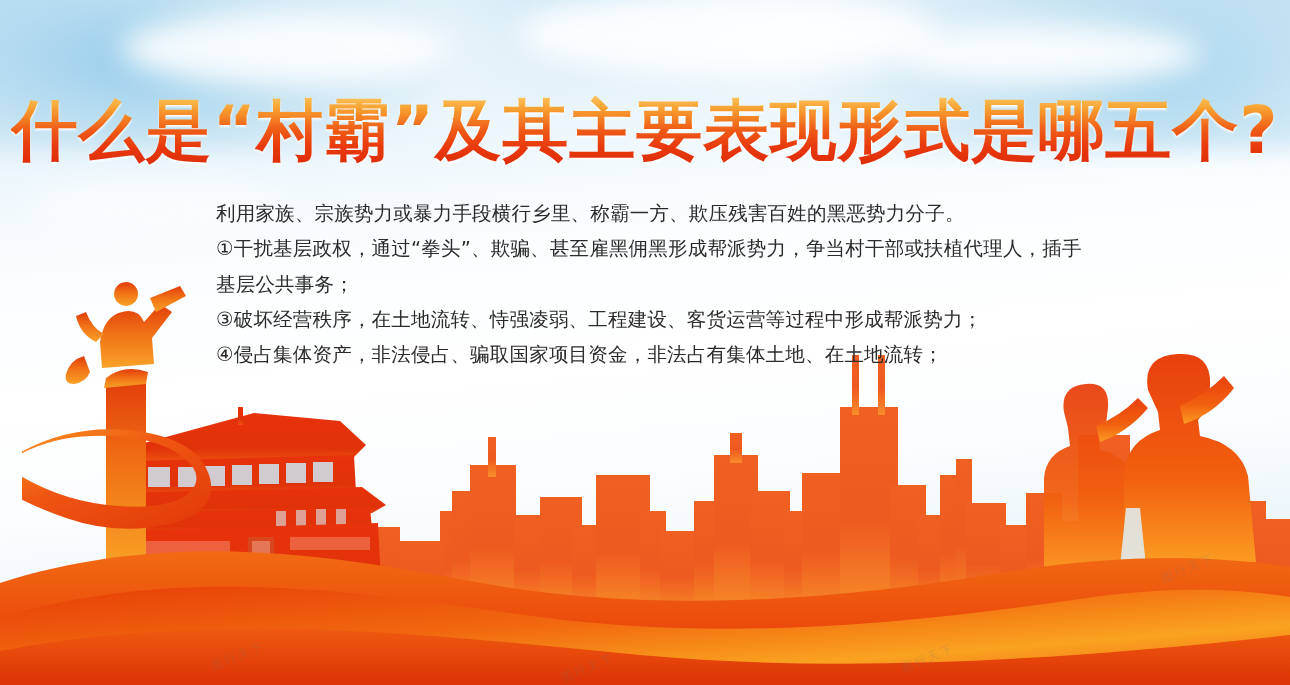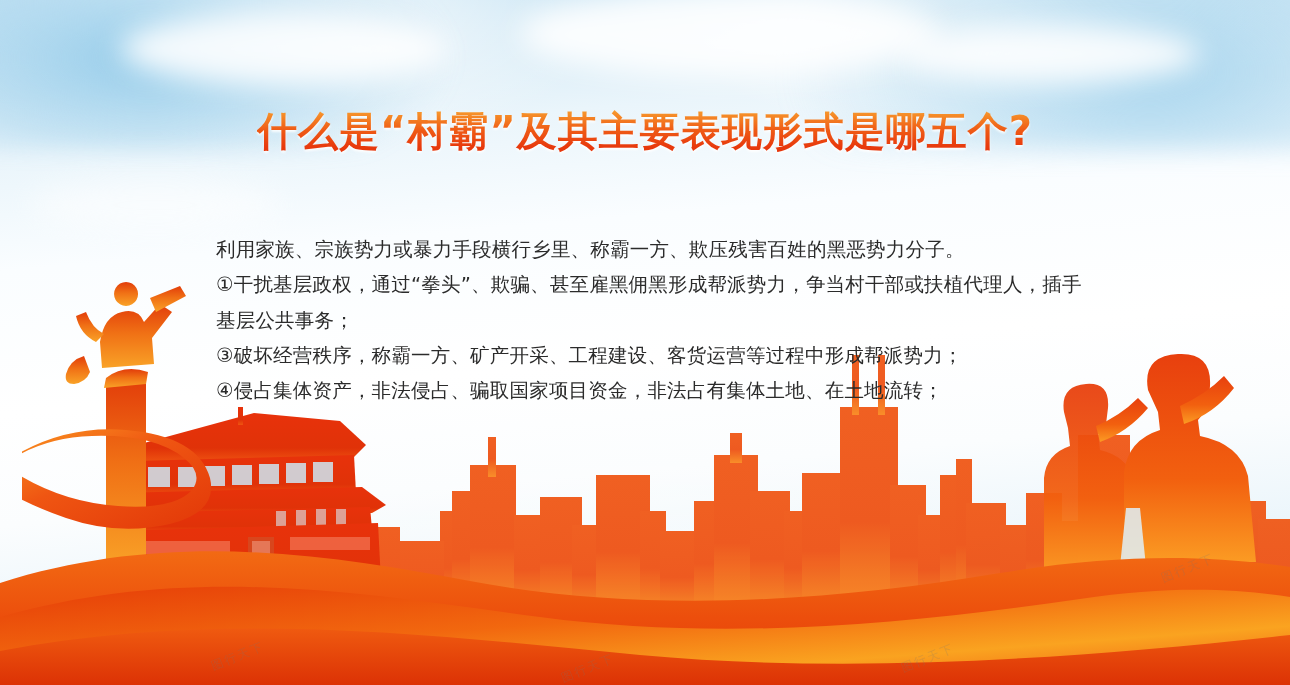--- a/index.html
+++ b/index.html
@@ -43,41 +43,40 @@
 
   
   .title-wrap{
     position:absolute;left:0;top:96px;width:1290px;text-align:center;
     z-index:40;
   }
   .title{
     display:inline-block;
     font-family:"DejaVu Sans","Liberation Sans",sans-serif;
     font-weight:bold;
-    font-size:40px;
+    font-size:66px;
     line-height:70px;
     letter-spacing:1px;
     background:linear-gradient(180deg,#fbc55a 0%, #f79c2e 20%, #ef5c16 48%, #e83a0d 72%, #dd2b08 100%);
     -webkit-background-clip:text;background-clip:text;
     color:#e8400e;
     -webkit-text-fill-color:transparent;
     filter:drop-shadow(0 2px 1px rgba(255,255,255,.9));
     white-space:nowrap;
   }
 
   
   .body-text{
     position:absolute;left:216px;top:196px;width:880px;
     z-index:45;
     font-family:"DejaVu Sans","Liberation Sans",sans-serif;
     font-size:19.5px;
     line-height:35.3px;
     color:#2b2b2b;
     letter-spacing:.2px;
-    margin-top:36px;
   }
   .body-text p{margin:0;}
 
   
   .wm{
     position:absolute;z-index:60;
     color:rgba(120,120,120,.22);
     font-size:12px;letter-spacing:2px;
     transform:rotate(-22deg);
     white-space:nowrap;
@@ -257,21 +256,21 @@
     <path d="M0 166 C220 124 430 150 640 170 C860 190 1090 172 1290 150 L1290 200 L0 200 Z" fill="url(#gH3)"></path>
   </svg>
 
   <div class="title-wrap">
     <span class="title">什么是“村霸”及其主要表现形式是哪五个?</span>
   </div>
 
   <div class="body-text">
     <p>利用家族、宗族势力或暴力手段横行乡里、称霸一方、欺压残害百姓的黑恶势力分子。</p>
     <p>①干扰基层政权，通过“拳头”、欺骗、甚至雇黑佣黑形成帮派势力，争当村干部或扶植代理人，插手基层公共事务；</p>
-    <p>③破坏经营秩序，称霸一方、矿产开采、工程建设、客货运营等过程中形成帮派势力；</p>
+    <p>③破坏经营秩序，在土地流转、恃强凌弱、工程建设、客货运营等过程中形成帮派势力；</p>
     <p>④侵占集体资产，非法侵占、骗取国家项目资金，非法占有集体土地、在土地流转；</p>
   </div>
 
   <div class="wm" style="left:210px;top:648px;">图行天下</div>
   <div class="wm" style="left:560px;top:660px;">图行天下</div>
   <div class="wm" style="left:900px;top:650px;">图行天下</div>
   <div class="wm" style="left:1160px;top:560px;">图行天下</div>
 
 </div>
 

